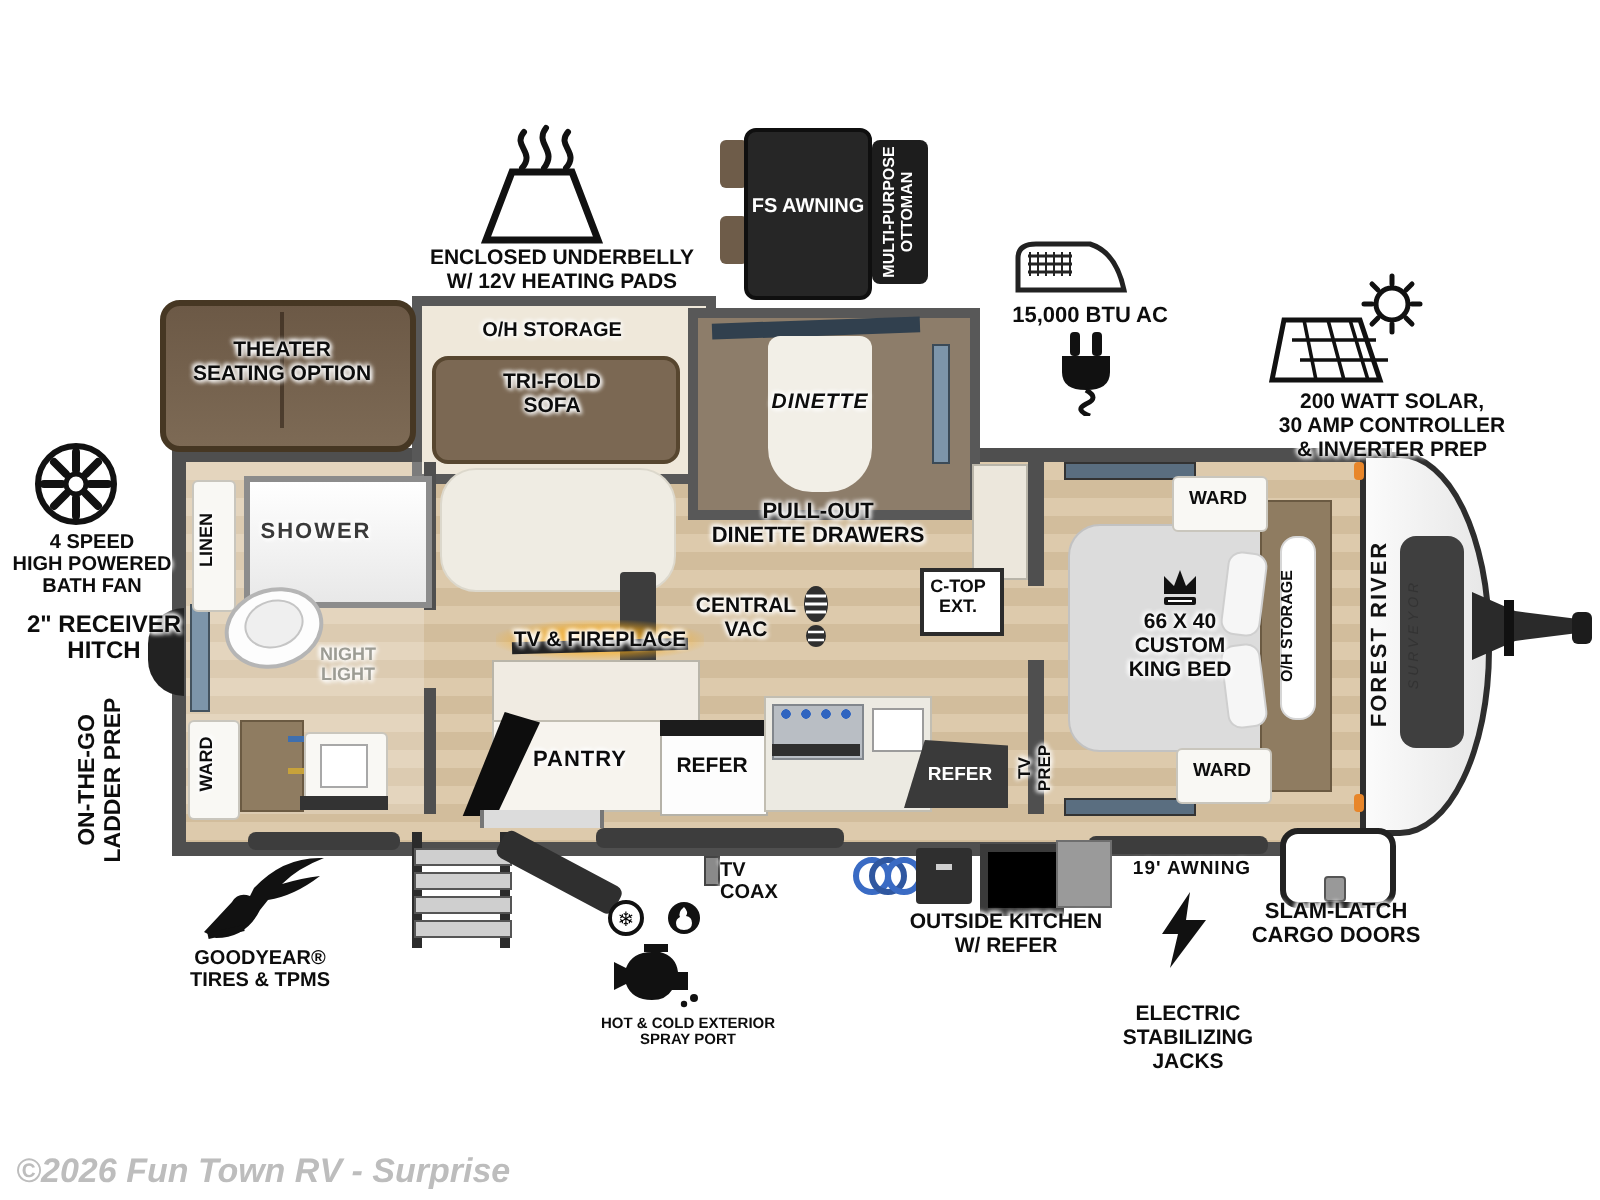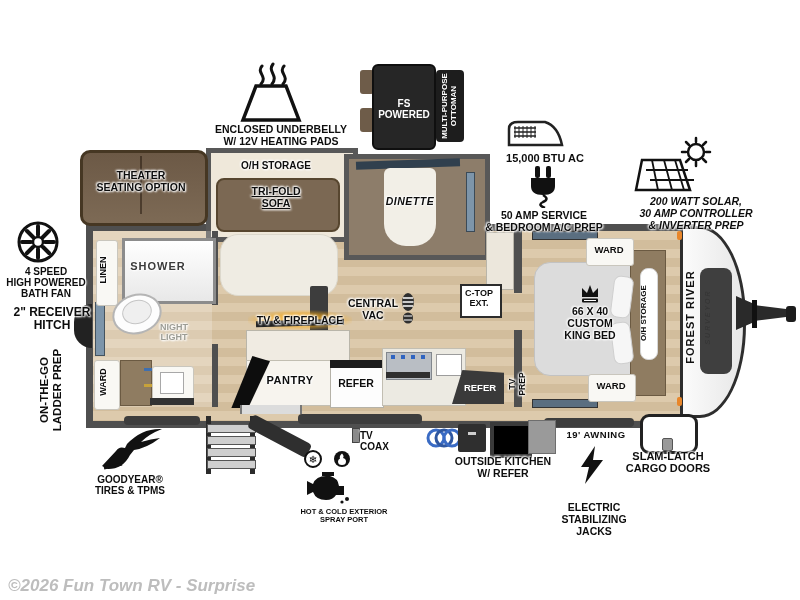--- a/index.html
+++ b/index.html
@@ -38,21 +38,21 @@
   <div class="abs" style="left:677px;top:397px;width:5px;height:9px;background:#e8862a;border-radius:2px;"></div>
 
   <div class="abs" style="left:736px;top:296px;width:54px;height:34px;background:#2a2a2a;
               clip-path:polygon(0 0,40% 28%,100% 40%,100% 60%,40% 72%,0 100%);"></div>
   <div class="abs" style="left:786px;top:306px;width:10px;height:16px;background:#1c1c1c;border-radius:3px;"></div>
   <div class="abs" style="left:752px;top:300px;width:5px;height:28px;background:#111;"></div>
 
   <div class="abs" style="left:206px;top:148px;width:142px;height:84px;border:5px solid #585858;background:#efe8da;"></div>
   <div class="lbl" style="left:226px;top:160px;width:100px;font-size:10px;">O/H STORAGE</div>
   <div class="brown" style="left:216px;top:178px;width:120px;height:50px;"></div>
-  <div class="lbl" style="left:236px;top:186px;width:80px;font-size:10.5px;text-decoration:underline;">TRI-FOLD
+  <div class="lbl" style="left:236px;top:186px;width:80px;font-size:10.5px;">TRI-FOLD
 SOFA</div>
 
   <div class="abs" style="left:344px;top:154px;width:136px;height:96px;border:5px solid #585858;background:#8d7d6a;"></div>
   <div class="abs" style="left:356px;top:160px;width:104px;height:8px;background:#31404e;transform:rotate(-2deg);"></div>
   <div class="abs" style="left:466px;top:172px;width:7px;height:58px;background:#7d95aa;border:1px solid #3b4a57;"></div>
   <div class="abs" style="left:384px;top:168px;width:52px;height:78px;background:#f2efe7;border-radius:6px 6px 22px 22px;"></div>
   <div class="lbl" style="left:380px;top:196px;width:60px;font-size:10.5px;letter-spacing:.5px;font-style:italic;">DINETTE</div>
 
   <div class="abs" style="left:93px;top:231px;width:119px;height:176px;background:rgba(255,255,255,.22);"></div>
   <div class="wall" style="left:212px;top:231px;width:6px;height:74px;"></div>
@@ -71,20 +71,22 @@
   <div class="abs" style="left:120px;top:360px;width:30px;height:44px;background:#8f7c61;border:1px solid #6b5a42;"></div>
   <div class="abs" style="left:144px;top:368px;width:8px;height:3px;background:#3f6fae;"></div>
   <div class="abs" style="left:144px;top:384px;width:8px;height:3px;background:#c7a23a;"></div>
   <div class="whitebox" style="left:152px;top:366px;width:40px;height:34px;"></div>
   <div class="abs" style="left:160px;top:372px;width:22px;height:20px;background:#fff;border:1px solid #a8a8a8;"></div>
   <div class="abs" style="left:150px;top:398px;width:44px;height:7px;background:#333;"></div>
 
   <div class="abs" style="left:220px;top:234px;width:116px;height:60px;background:#efece3;border:1px solid #dcd8cc;border-radius:18px;"></div>
   <div class="abs" style="left:310px;top:286px;width:18px;height:52px;background:#3d3d3d;border-radius:2px;"></div>
 
+  <div class="lbl" style="left:352px;top:250px;width:114px;font-size:11px;">PULL-OUT
+DINETTE DRAWERS</div>
 
   <div class="lbl" style="left:342px;top:298px;width:62px;font-size:10.5px;">CENTRAL
 VAC</div>
   <svg class="abs" style="left:400px;top:292px;" width="16" height="32" viewBox="0 0 16 32">
     <ellipse cx="8" cy="10" rx="6" ry="9" fill="#2f2f2f"></ellipse>
     <path d="M3,6 h10 M2.5,10 h11 M3,14 h10" stroke="#fff" stroke-width="1.4"></path>
     <ellipse cx="8" cy="26" rx="5" ry="5.5" fill="#2f2f2f"></ellipse>
     <path d="M4,24 h8 M4,28 h8" stroke="#fff" stroke-width="1.2"></path>
   </svg>
 
@@ -172,52 +174,50 @@
   <svg class="abs" style="left:238px;top:62px;" width="66" height="62" viewBox="0 0 66 62">
     <path d="M18,24 L48,24 L61,58 L5,58 Z" fill="none" stroke="#111" stroke-width="3.5"></path>
     <path d="M24,4 c-6,7 6,10 -1,18 M35,2 c-6,8 6,11 -1,20 M46,4 c-6,7 6,10 -1,18" fill="none" stroke="#111" stroke-width="3" stroke-linecap="round"></path>
   </svg>
   <div class="lbl" style="left:205px;top:124px;width:152px;font-size:10.5px;">ENCLOSED UNDERBELLY
 W/ 12V HEATING PADS</div>
 
   <div class="abs" style="left:360px;top:70px;width:14px;height:24px;background:#6e5c49;border-radius:3px;"></div>
   <div class="abs" style="left:360px;top:108px;width:14px;height:24px;background:#6e5c49;border-radius:3px;"></div>
   <div class="abs" style="left:372px;top:64px;width:60px;height:82px;background:#262626;border:2px solid #0f0f0f;border-radius:6px;"></div>
-  <div class="abs" style="left:372px;top:98px;width:64px;font-size:10px;font-weight:bold;color:#fff;text-align:center;">FS POWERED</div>
+  <div class="abs" style="left:372px;top:98px;width:64px;font-size:10px;font-weight:bold;color:#fff;text-align:center;">FS AWNING</div>
   <div class="abs" style="left:436px;top:70px;width:28px;height:72px;background:#1d1d1d;border-radius:4px;"></div>
   <div class="abs rot" style="left:408px;top:96px;width:84px;height:20px;font-size:8px;font-weight:bold;color:#fff;text-align:center;white-space:pre-line;line-height:1.15;">MULTI-PURPOSE
 OTTOMAN</div>
 
   <svg class="abs" style="left:505px;top:115px;" width="60" height="34" viewBox="0 0 60 34">
     <path d="M4,30 L4,14 Q4,7 13,7 L40,7 Q53,11 57,30 Z" fill="#fff" stroke="#222" stroke-width="2.5"></path>
     <g stroke="#222" stroke-width="1.5">
       <path d="M9,13 h22 M9,17 h22 M9,21 h22"></path>
       <path d="M10,11 v12 M14,11 v12 M18,11 v12 M22,11 v12 M26,11 v12 M30,11 v12" stroke-width="1"></path>
     </g>
   </svg>
   <div class="lbl" style="left:490px;top:152px;width:110px;font-size:11px;">15,000 BTU AC</div>
 
   <svg class="abs" style="left:527px;top:166px;" width="32" height="42" viewBox="0 0 32 42">
     <rect x="8" y="0" width="5" height="12" rx="2" fill="#111"></rect>
     <rect x="19" y="0" width="5" height="12" rx="2" fill="#111"></rect>
     <path d="M4,12 h24 v8 q0,9 -12,9 q-12,0 -12,-9 Z" fill="#111"></path>
     <path d="M16,29 q7,4 0,7 q-6,3 2,6" fill="none" stroke="#111" stroke-width="2.5"></path>
   </svg>
-  <div class="lbl" style="left:478px;top:210px;width:132px;font-size:10.5px;">50 AMP SERVICE
-&amp; BEDROOM A/C PREP</div>
 
   <svg class="abs" style="left:634px;top:136px;" width="82" height="58" viewBox="0 0 82 58">
     <circle cx="62" cy="16" r="8" fill="none" stroke="#111" stroke-width="2.5"></circle>
     <g stroke="#111" stroke-width="2.5" stroke-linecap="round">
       <path d="M62,2 v4 M62,26 v4 M48,16 h4 M72,16 h4 M52,6 l3,3 M69,23 l3,3 M72,6 l-3,3 M55,23 l-3,3"></path>
     </g>
     <path d="M8,24 L46,24 L56,54 L2,54 Z" fill="#fff" stroke="#111" stroke-width="2.5"></path>
     <path d="M12,34 h42 M16,44 h44 M18,24 L24,54 M30,24 L38,54 M41,24 L50,54" stroke="#111" stroke-width="1.8"></path>
   </svg>
-  <div class="lbl" style="left:612px;top:196px;width:168px;font-size:10.5px;font-style:italic;">200 WATT SOLAR,
+  <div class="lbl" style="left:612px;top:196px;width:168px;font-size:10.5px;">200 WATT SOLAR,
 30 AMP CONTROLLER
 &amp; INVERTER PREP</div>
 
   <div class="abs" style="left:80px;top:150px;width:122px;height:70px;background:linear-gradient(180deg,#6c5946,#7d6a55);
               border:3px solid #463723;border-radius:10px;"></div>
   <div class="abs" style="left:140px;top:156px;width:2px;height:58px;background:rgba(40,28,16,.55);"></div>
   <div class="lbl" style="left:84px;top:170px;width:114px;font-size:10.5px;">THEATER
 SEATING OPTION</div>
 
   <svg class="abs" style="left:16px;top:220px;" width="44" height="44" viewBox="0 0 44 44">

